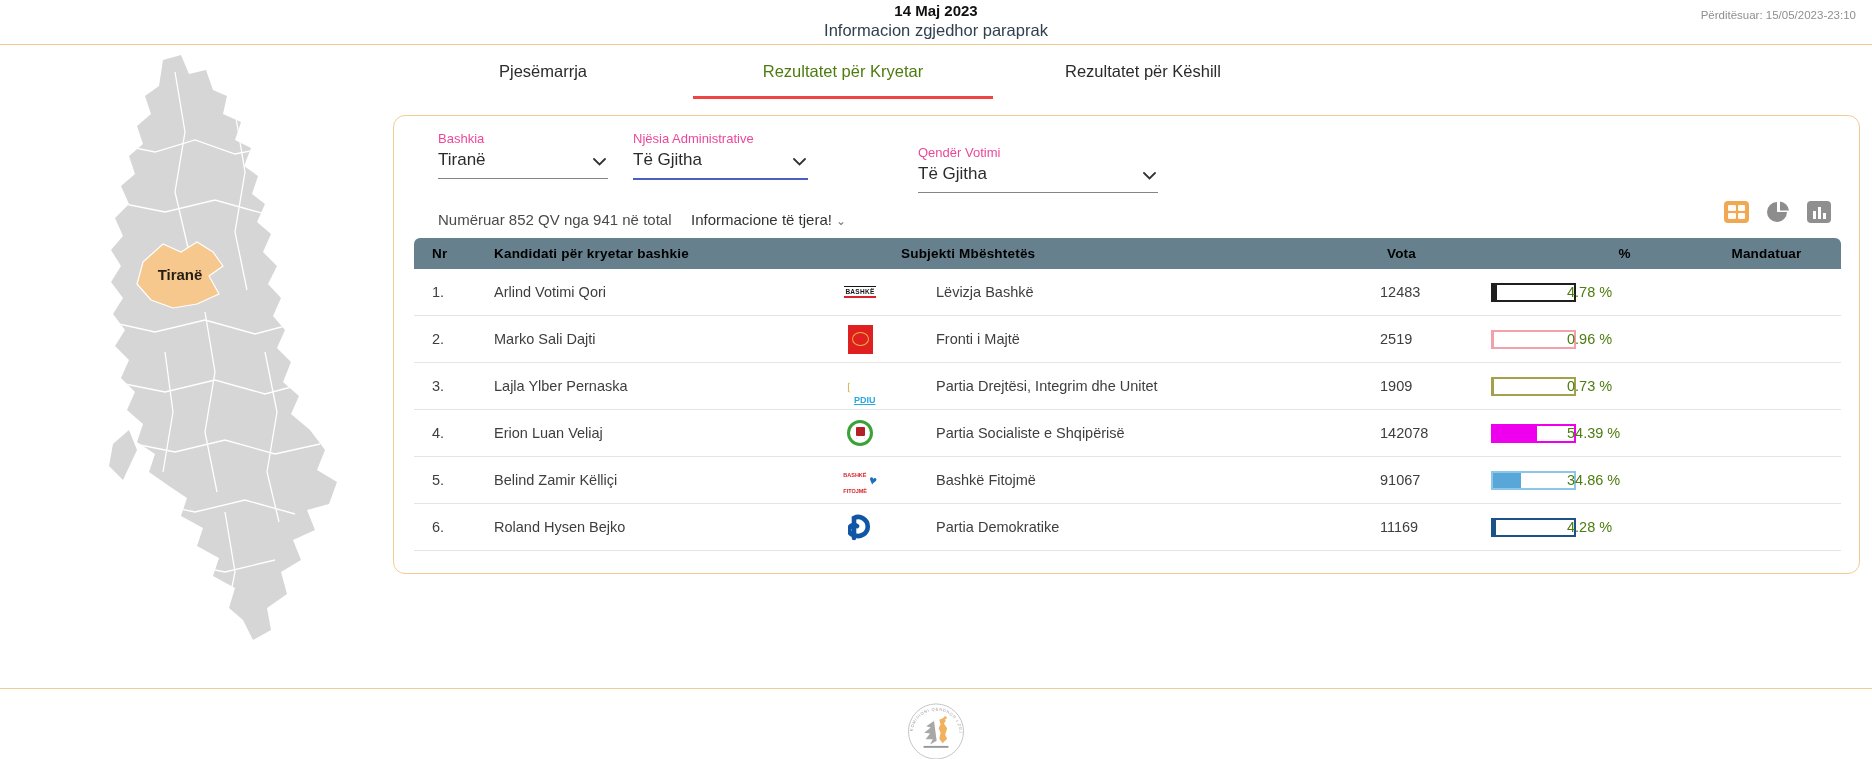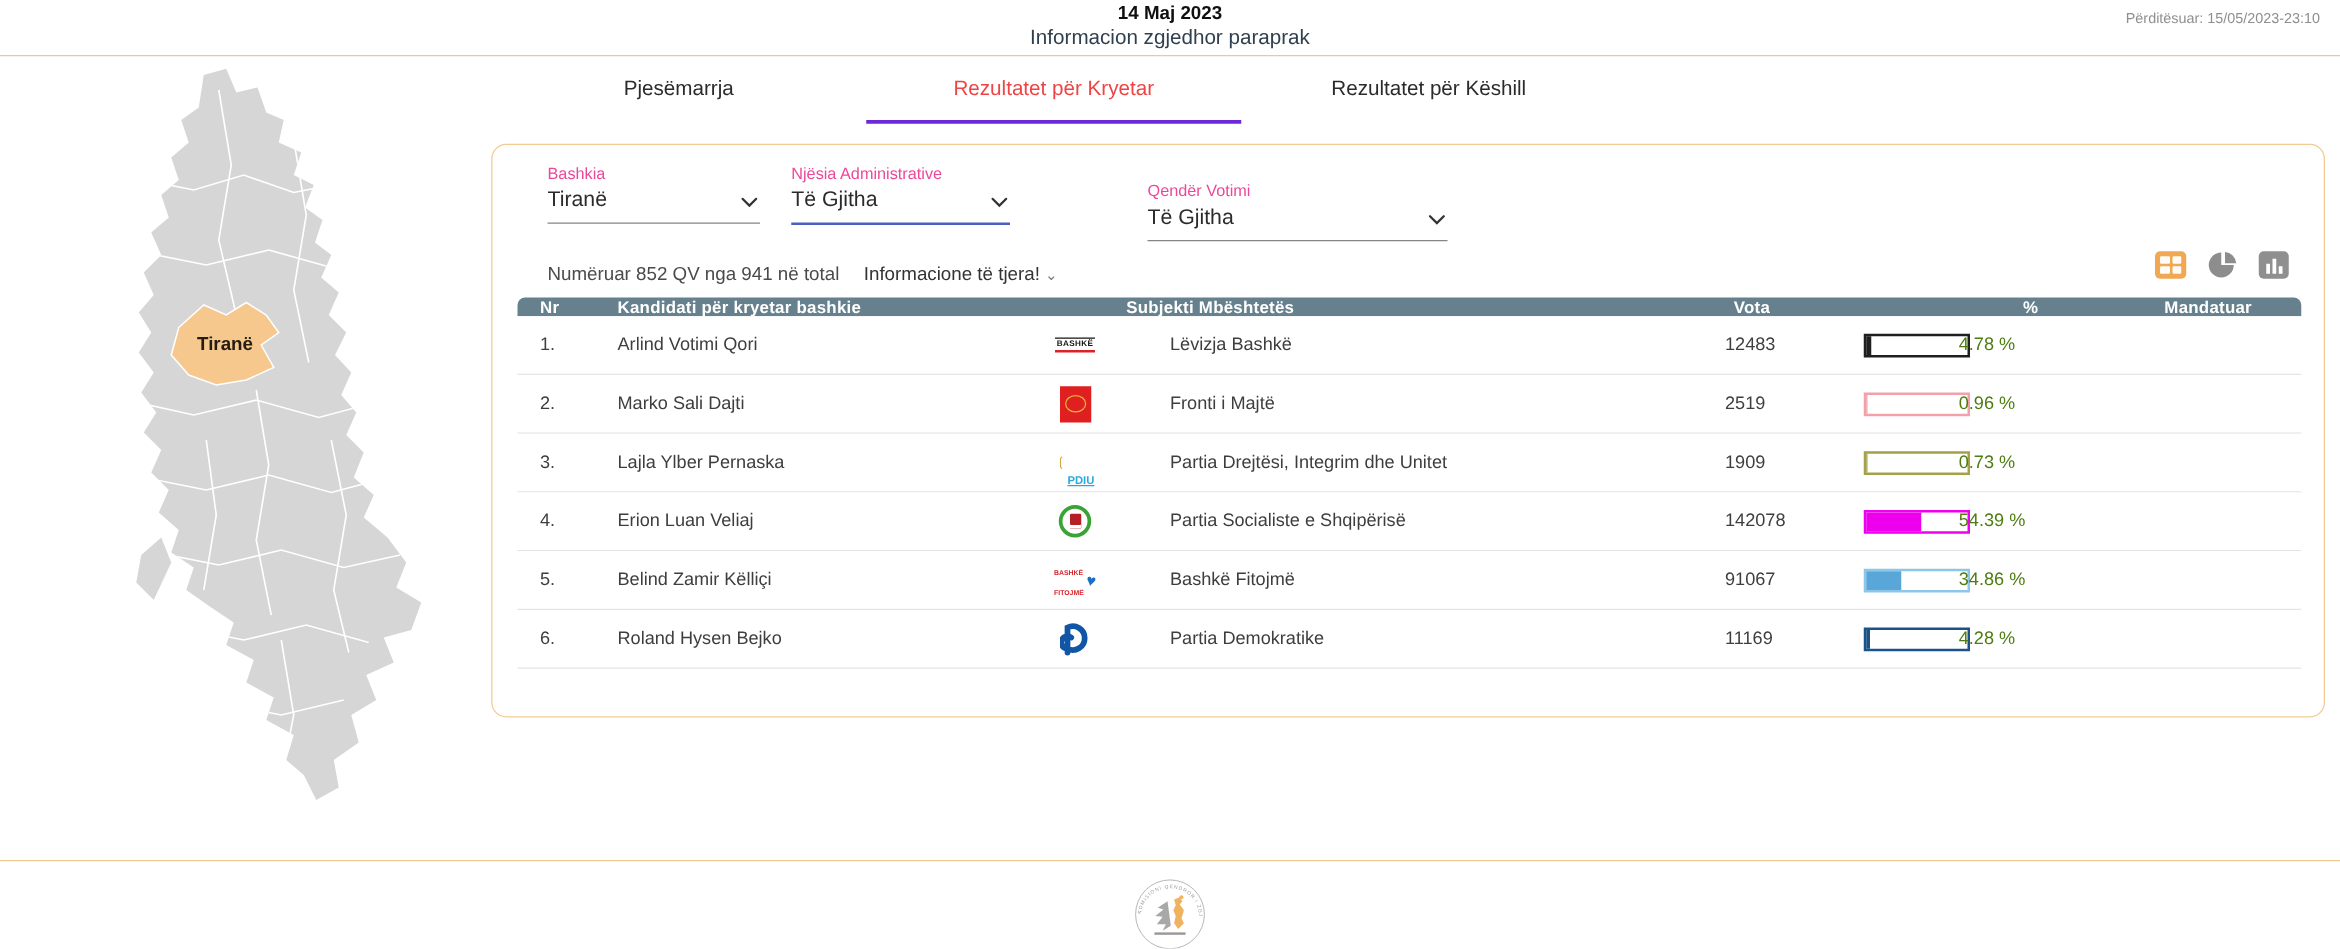--- a/index.html
+++ b/index.html
@@ -15,21 +15,21 @@
 
   
   .map-wrap { position:absolute; left:85px; top:52px; width:265px; height:600px; }
   .map-wrap svg { display:block; }
   .map-region-label { font-size:15px; font-weight:bold; fill:#241d10; }
 
   
   .tabs { position:absolute; left:393px; top:58px; width:900px; display:flex; }
   .tab { width:300px; text-align:center; font-size:16.5px; color:#2b2b2b;
     padding:4px 0 18px 0; cursor:pointer; }
-  .tab.active { color:#ef4444; border-bottom:3px solid #6d28d9; padding-bottom:15px; }
+  .tab.active { color:#4d7c0f; border-bottom:3px solid #ef4444; padding-bottom:15px; }
 
   
   .panel { position:absolute; left:393px; top:115px; width:1467px; height:459px;
     border:1px solid #f2cb93; border-radius:12px; background:#fff; }
 
   .filter { position:absolute; top:13px; padding:2px 0 8px 0; border-bottom:1.5px solid #858585; }
   .filter.f1 { left:44px;  width:170px; }
   .filter.f2 { left:239px; width:175px; border-bottom:2px solid #4a5fc0; }
   .filter.f3 { left:524px; width:240px;margin-top:14px; }
   .filter .flabel { display:block; font-size:13px; color:#ec4899; margin-bottom:4px; }
@@ -48,22 +48,22 @@
   .icon-table i { background:#fff; border-radius:1px; opacity:.95; }
   .icon-bar { width:24px; height:22px; background:#8f8f8f; border-radius:4px;
     display:flex; align-items:flex-end; justify-content:center; gap:2px; padding:4px 5px; cursor:pointer; }
   .icon-bar i { width:3px; background:#fff; }
   .icon-bar i:nth-child(1){height:8px;} .icon-bar i:nth-child(2){height:12px;} .icon-bar i:nth-child(3){height:6px;}
 
   
   .table { position:absolute; left:20px; top:122px; width:1427px; }
   .thead, .trow { display:grid;
     grid-template-columns:62px 348px 72px 448px 115px 98px 135px 1fr; align-items:center; }
-  .thead { height:15px; background:#66818d; border-radius:6px 6px 0 0;
-    color:#ffffff; font-weight:bold; font-size:13.5px; letter-spacing:.2px; }
+  .thead { height:31px; background:#66818d; border-radius:6px 6px 0 0;
+    color:#000000; font-weight:bold; font-size:13.5px; letter-spacing:.2px; }
   .h-nr, .nr { padding-left:18px; }
   .h-cand, .cand { padding-left:18px; }
   .h-subj { padding-left:5px; }
   .h-vota, .h-pct, .h-mand { text-align:center; }
   .trow { height:47px; border-bottom:1px solid #e4e4e4; font-size:14.5px; color:#3e3e3e; background:#fff; }
   .logo { display:flex; justify-content:center; align-items:center; }
   .subj { padding-left:40px; }
   .vota { padding-left:36px; }
   .barc { padding-left:32px; }
   .pct  { padding-left:10px; color:#4d7c0f; }

